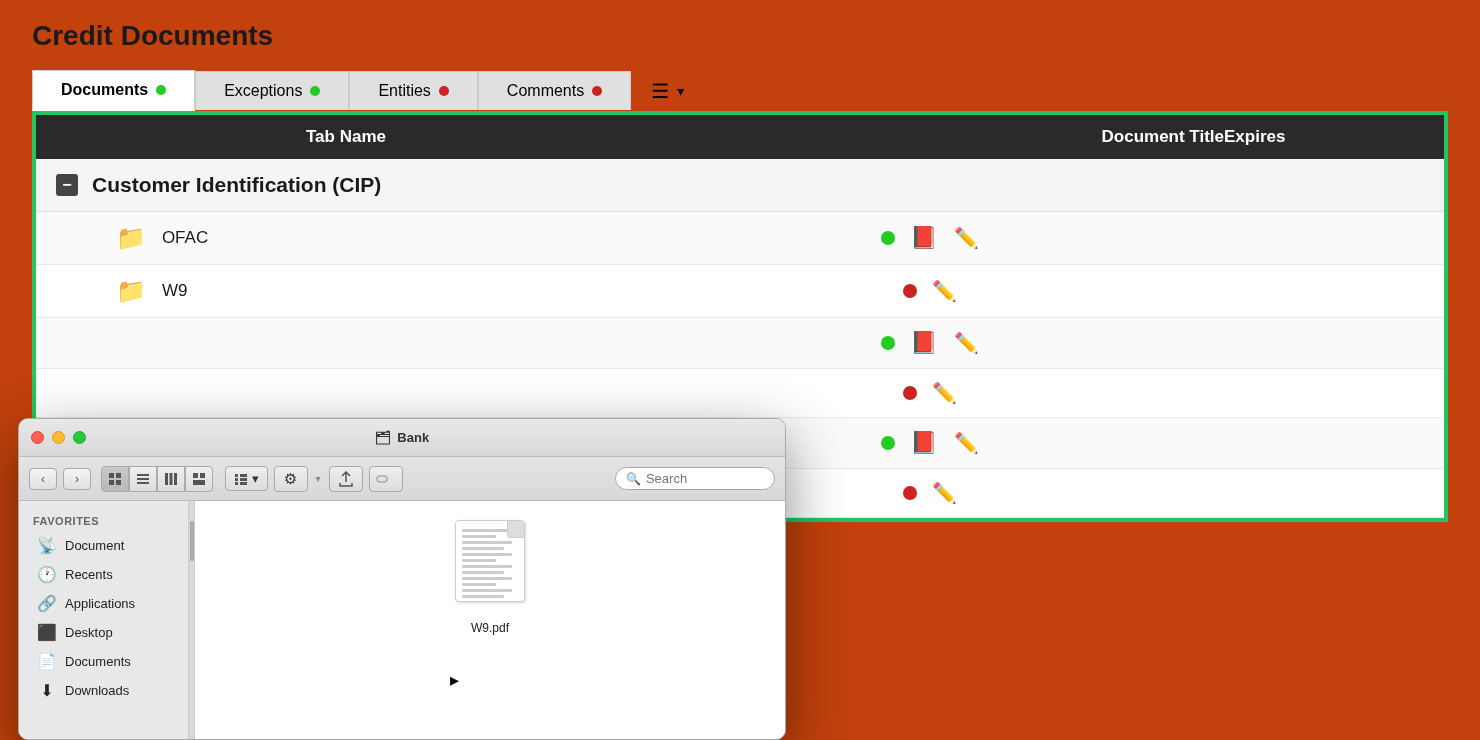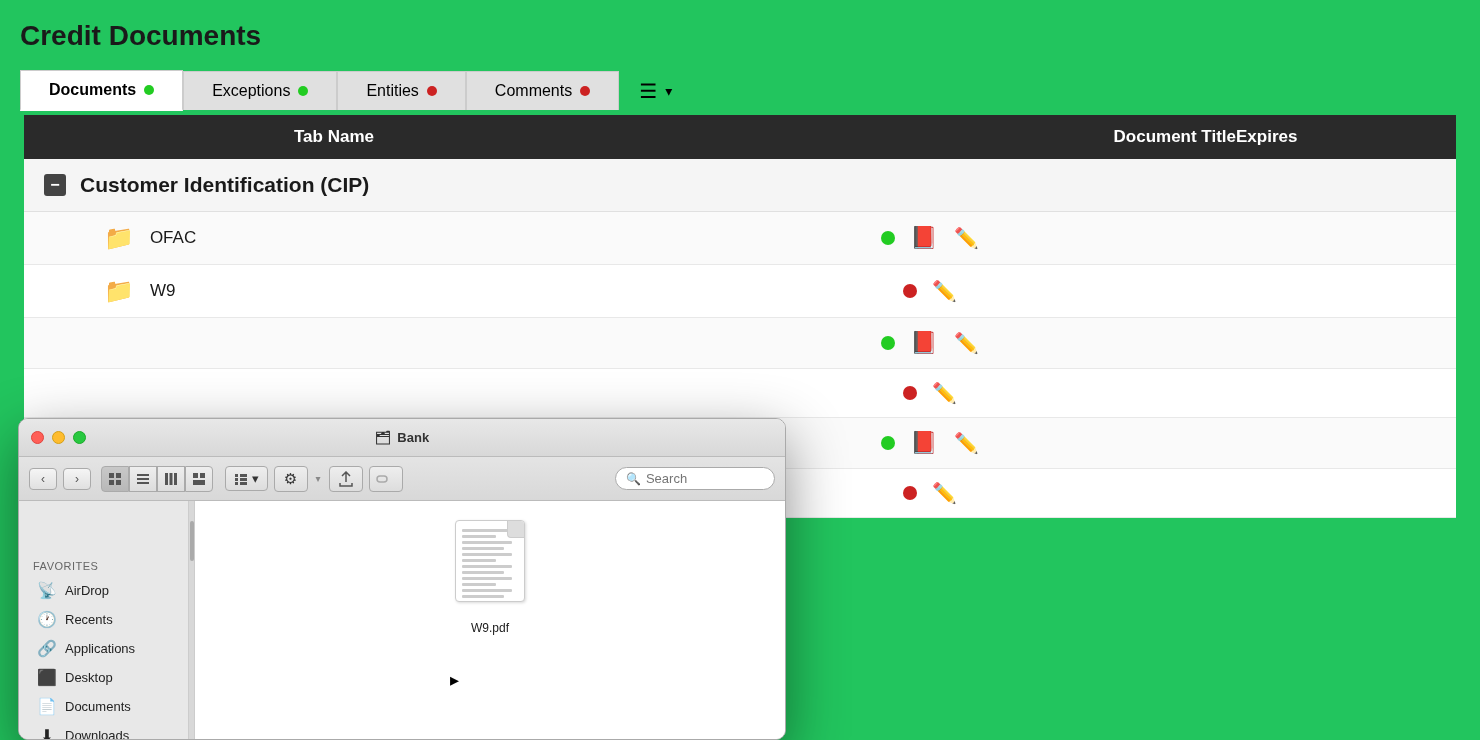--- a/index.html
+++ b/index.html
@@ -7,24 +7,24 @@
       font-family: -apple-system, BlinkMacSystemFont, 'Helvetica Neue', Arial, sans-serif;
       background: #e8e8e8;
       width: 1480px;
       height: 740px;
       overflow: hidden;
       position: relative;
     }
 
     
     .main-panel {
-      background: #22c55e;
+      background: #c2410c;
       width: 100%;
       height: 100%;
-      padding: 20px 20px;
+      padding: 20px 32px;
     }
 
     .page-title {
       font-size: 28px;
       font-weight: bold;
       color: #1a1a1a;
       margin-bottom: 18px;
     }
 
     
@@ -389,26 +389,25 @@
     .finder-sidebar {
       width: 170px;
       background: #e8e8e8;
       border-right: 1px solid #ccc;
       padding: 10px 0;
       overflow-y: auto;
     }
 
     .sidebar-section-label {
       font-size: 11px;
-      font-weight: 400;
+      font-weight: 700;
       color: #666;
       padding: 4px 14px;
       text-transform: uppercase;
       letter-spacing: 0.5px;
-      margin-top: 45px;
     }
 
     .sidebar-item {
       display: flex;
       align-items: center;
       gap: 8px;
       padding: 5px 14px;
       cursor: pointer;
       font-size: 13px;
       color: #222;
@@ -697,21 +696,21 @@
     </div>
   </div>
 
   <div class="finder-body">
 
     <div class="finder-sidebar">
       <div class="sidebar-section-label">Favorites</div>
 
       <div class="sidebar-item">
         <span class="sidebar-item-icon">📡</span>
-        <span>AirDrop</span>
+        <span>Document</span>
       </div>
       <div class="sidebar-item">
         <span class="sidebar-item-icon">🕐</span>
         <span>Recents</span>
       </div>
       <div class="sidebar-item">
         <span class="sidebar-item-icon">🔗</span>
         <span>Applications</span>
       </div>
       <div class="sidebar-item">

